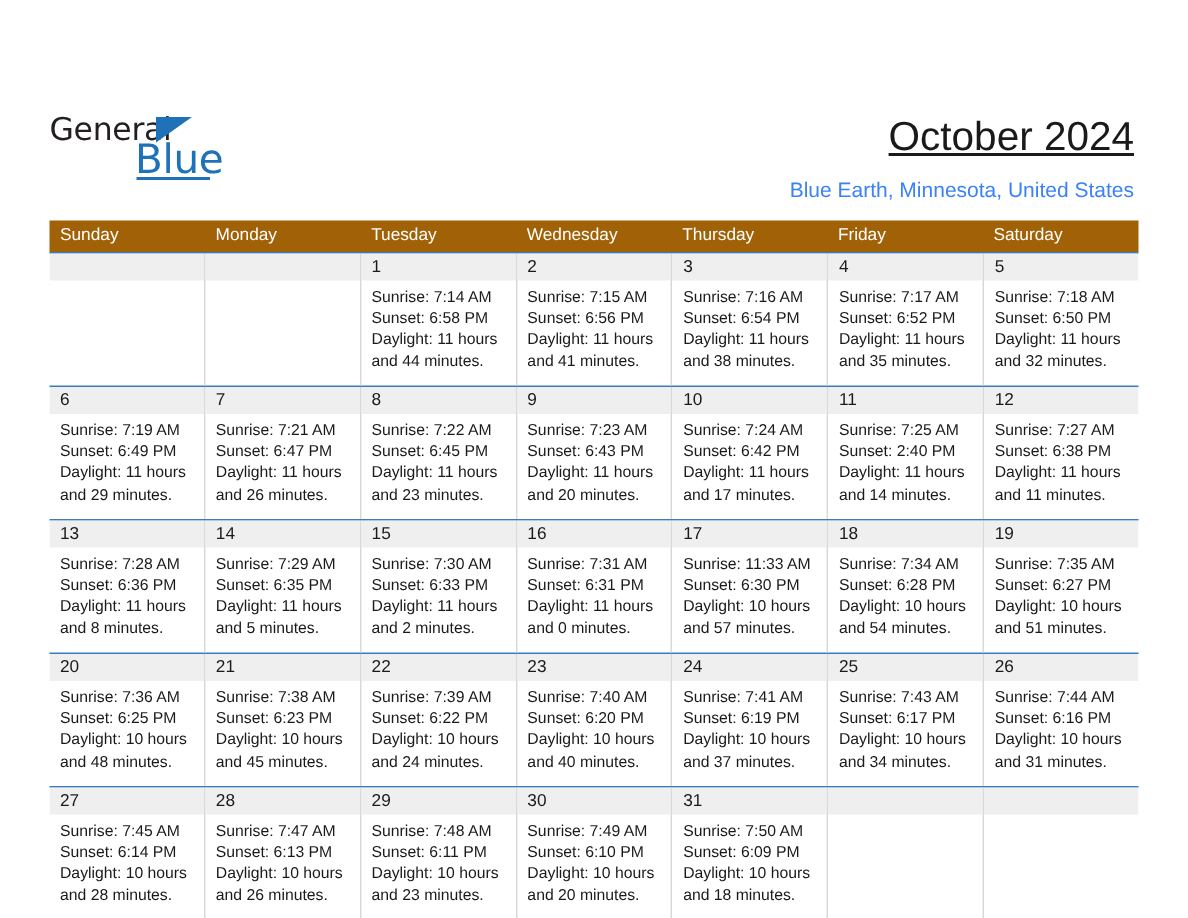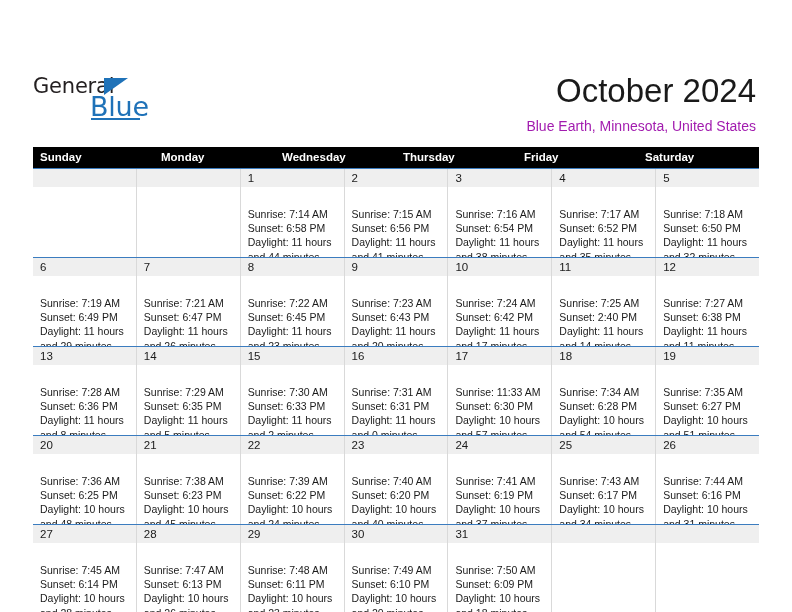--- a/index.html
+++ b/index.html
@@ -74,51 +74,51 @@
     top: 43px;
     width: 49px;
     height: 2px;
     background: #1f72b8;
   }
 
   .title {
     position: absolute;
     right: 36px;
     top: 33px;
-    font-size: 33px;
+    font-size: 27px;
     line-height: 32px;
     color: #1a1a1a;
     font-weight: 400;
     text-align: right;
     white-space: nowrap;
+    text-decoration: underline;
   }
   .subtitle {
     position: absolute;
     right: 36px;
     top: 76px;
     font-size: 14px;
     line-height: 17px;
-    color: #a21caf;
+    color: #3b82f6;
     font-weight: 400;
     text-align: left;
     white-space: nowrap;
   }
 
   
   .calendar {
     position: absolute;
     left: 33px;
     top: 105px;
     width: 726px;
   }
   .weekday-row {
     display: flex;
-    background: #000000;
+    background: #a16207;
     height: 21px;
-    font-weight: bold;
   }
   .weekday-cell {
     flex: 1 1 0;
     color: #ffffff;
     font-size: 11.5px;
     line-height: 21px;
     padding-left: 7px;
     box-sizing: border-box;
     white-space: nowrap;
     overflow: hidden;
@@ -149,21 +149,21 @@
     font-size: 11.5px;
     line-height: 18px;
     padding-left: 7px;
     color: #1a1a1a;
     box-sizing: border-box;
   }
   .day-cell.empty .day-number {
     background: #efefef;
   }
   .day-body {
-    padding: 20px 6px 0 7px;
+    padding: 4px 6px 0 7px;
     font-size: 10.5px;
     line-height: 14.2px;
     color: #1a1a1a;
   }
   .day-body div {
     white-space: nowrap;
   }
 </style>
 </head>
 <body>
@@ -181,20 +181,21 @@
 
     <div class="title">October 2024</div>
     <div class="subtitle">Blue Earth, Minnesota, United States</div>
   </div>
 
   <div class="calendar">
 
     <div class="weekday-row">
       <div class="weekday-cell">Sunday</div>
       <div class="weekday-cell">Monday</div>
+      <div class="weekday-cell">Tuesday</div>
       <div class="weekday-cell">Wednesday</div>
       <div class="weekday-cell">Thursday</div>
       <div class="weekday-cell">Friday</div>
       <div class="weekday-cell">Saturday</div>
     </div>
 
     <div class="week-row">
       <div class="day-cell empty">
         <div class="day-number"></div>
         <div class="day-body">

